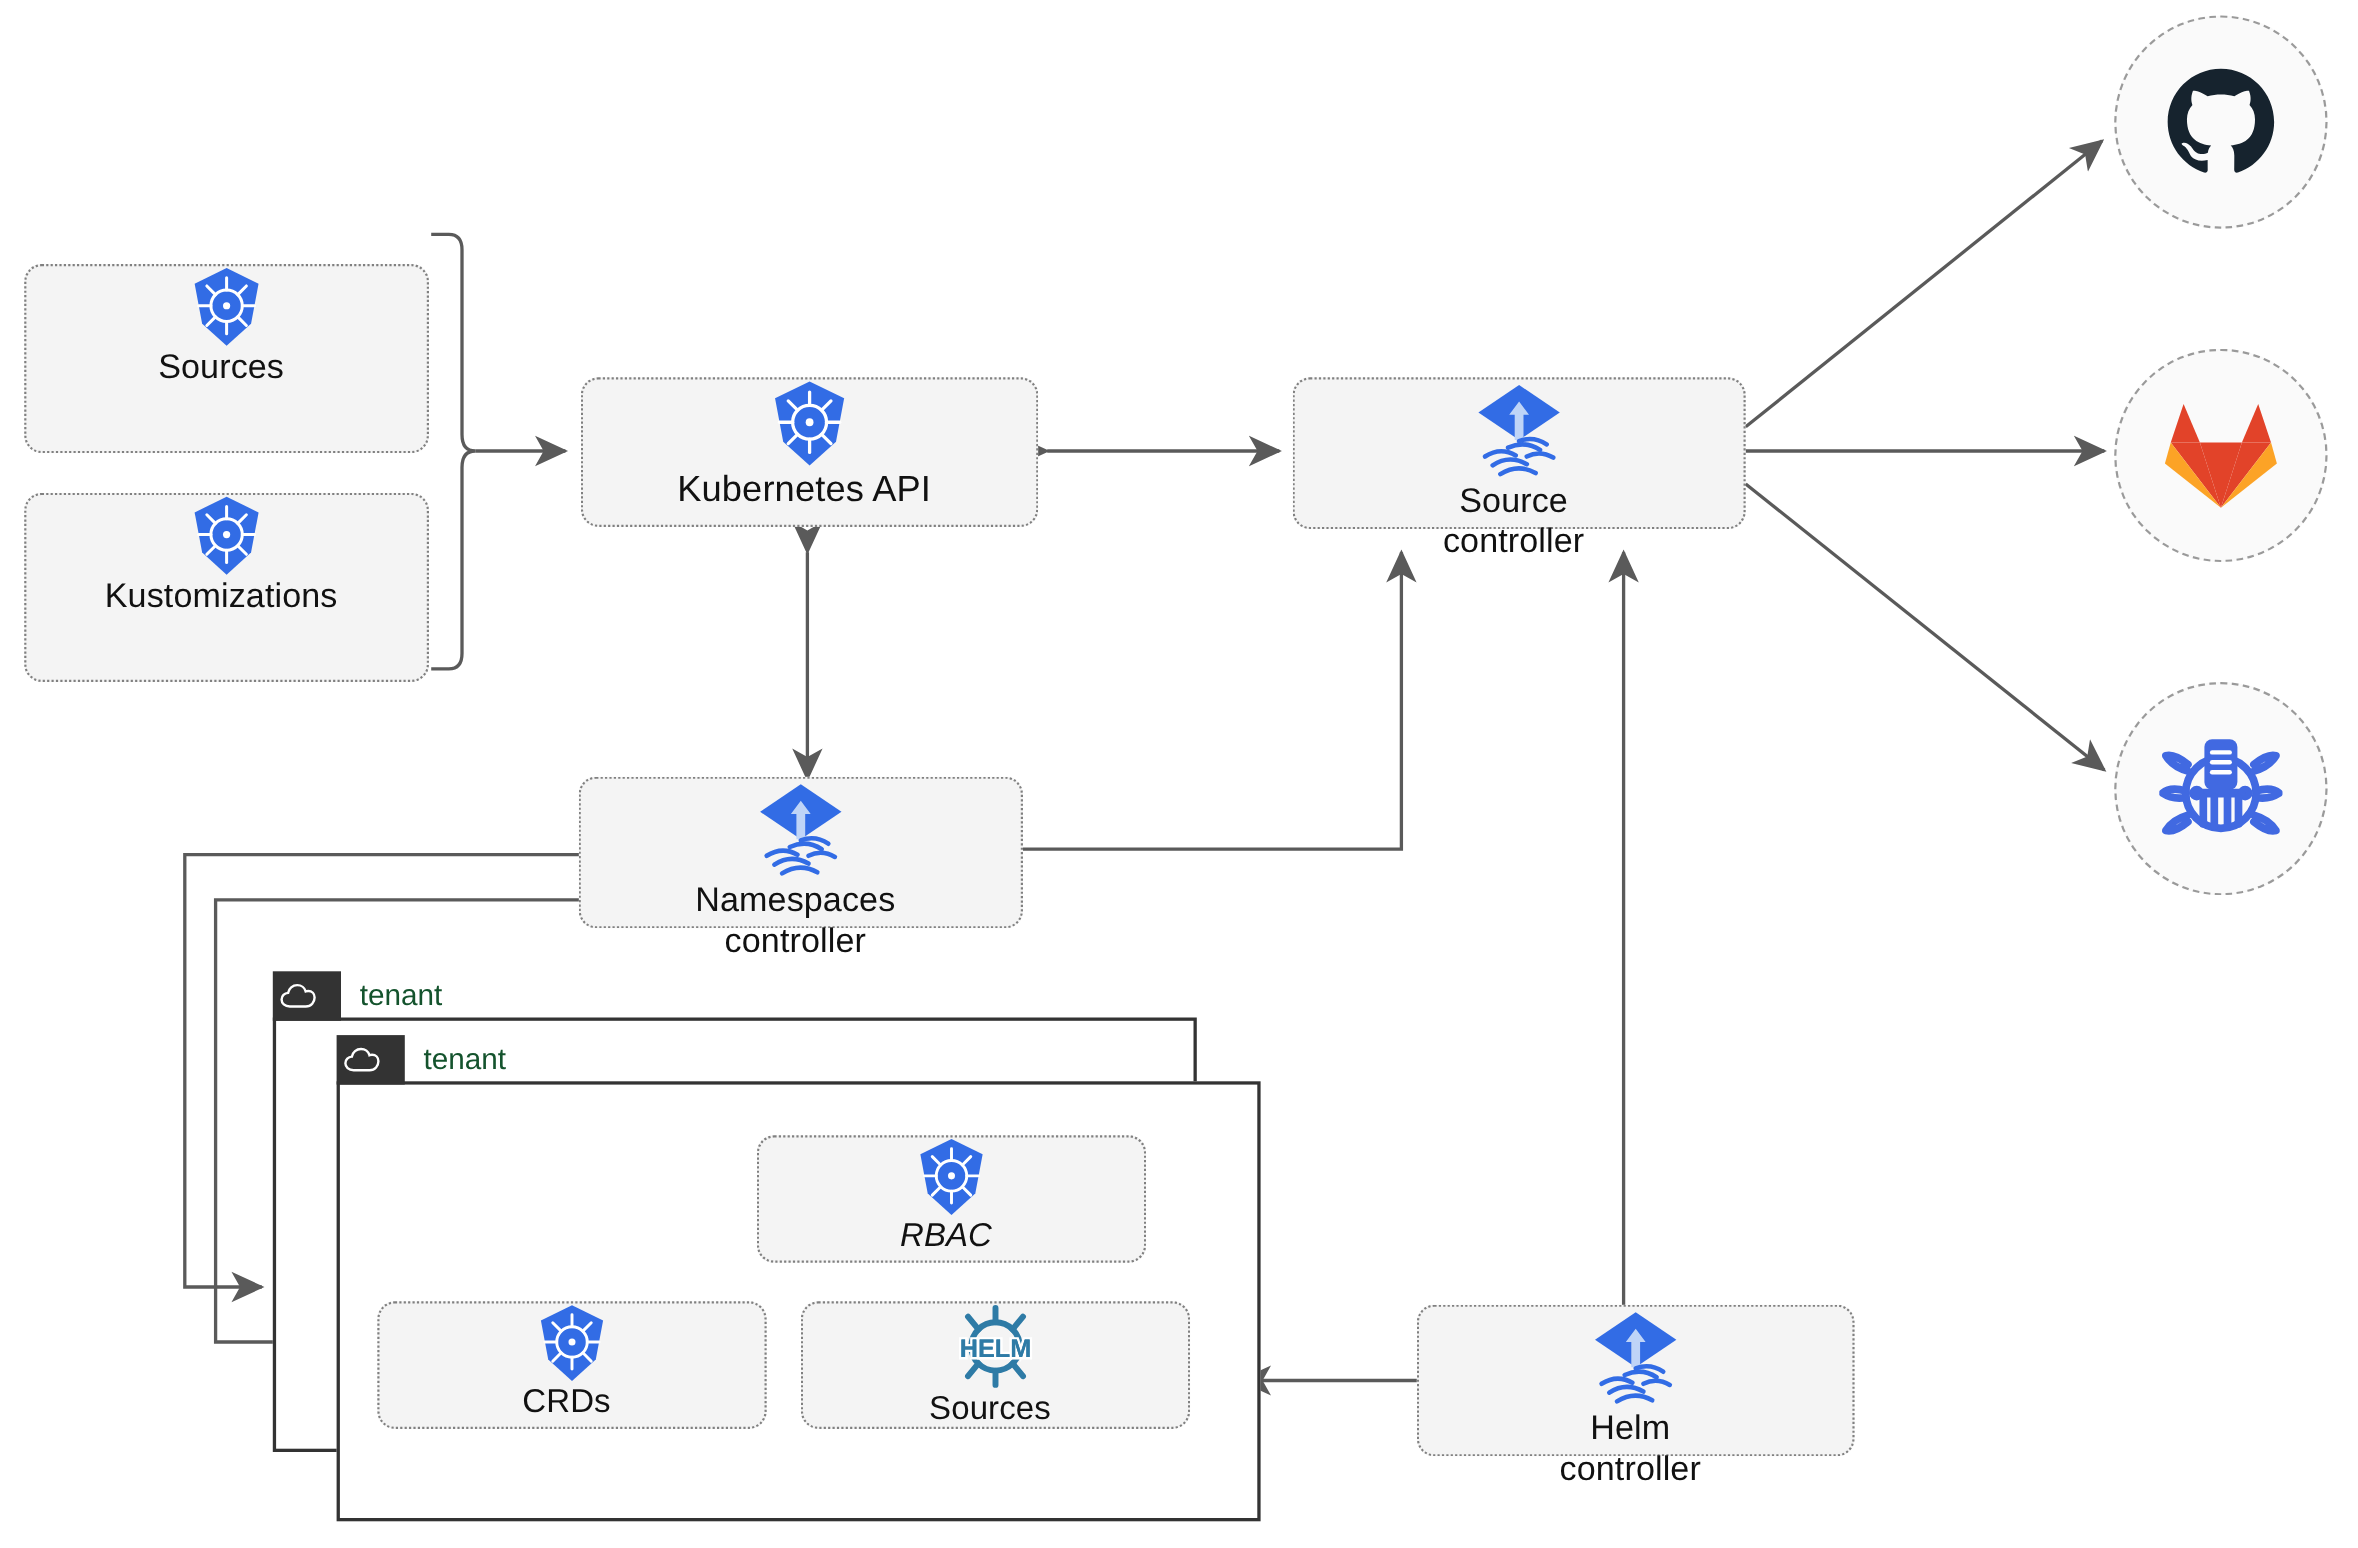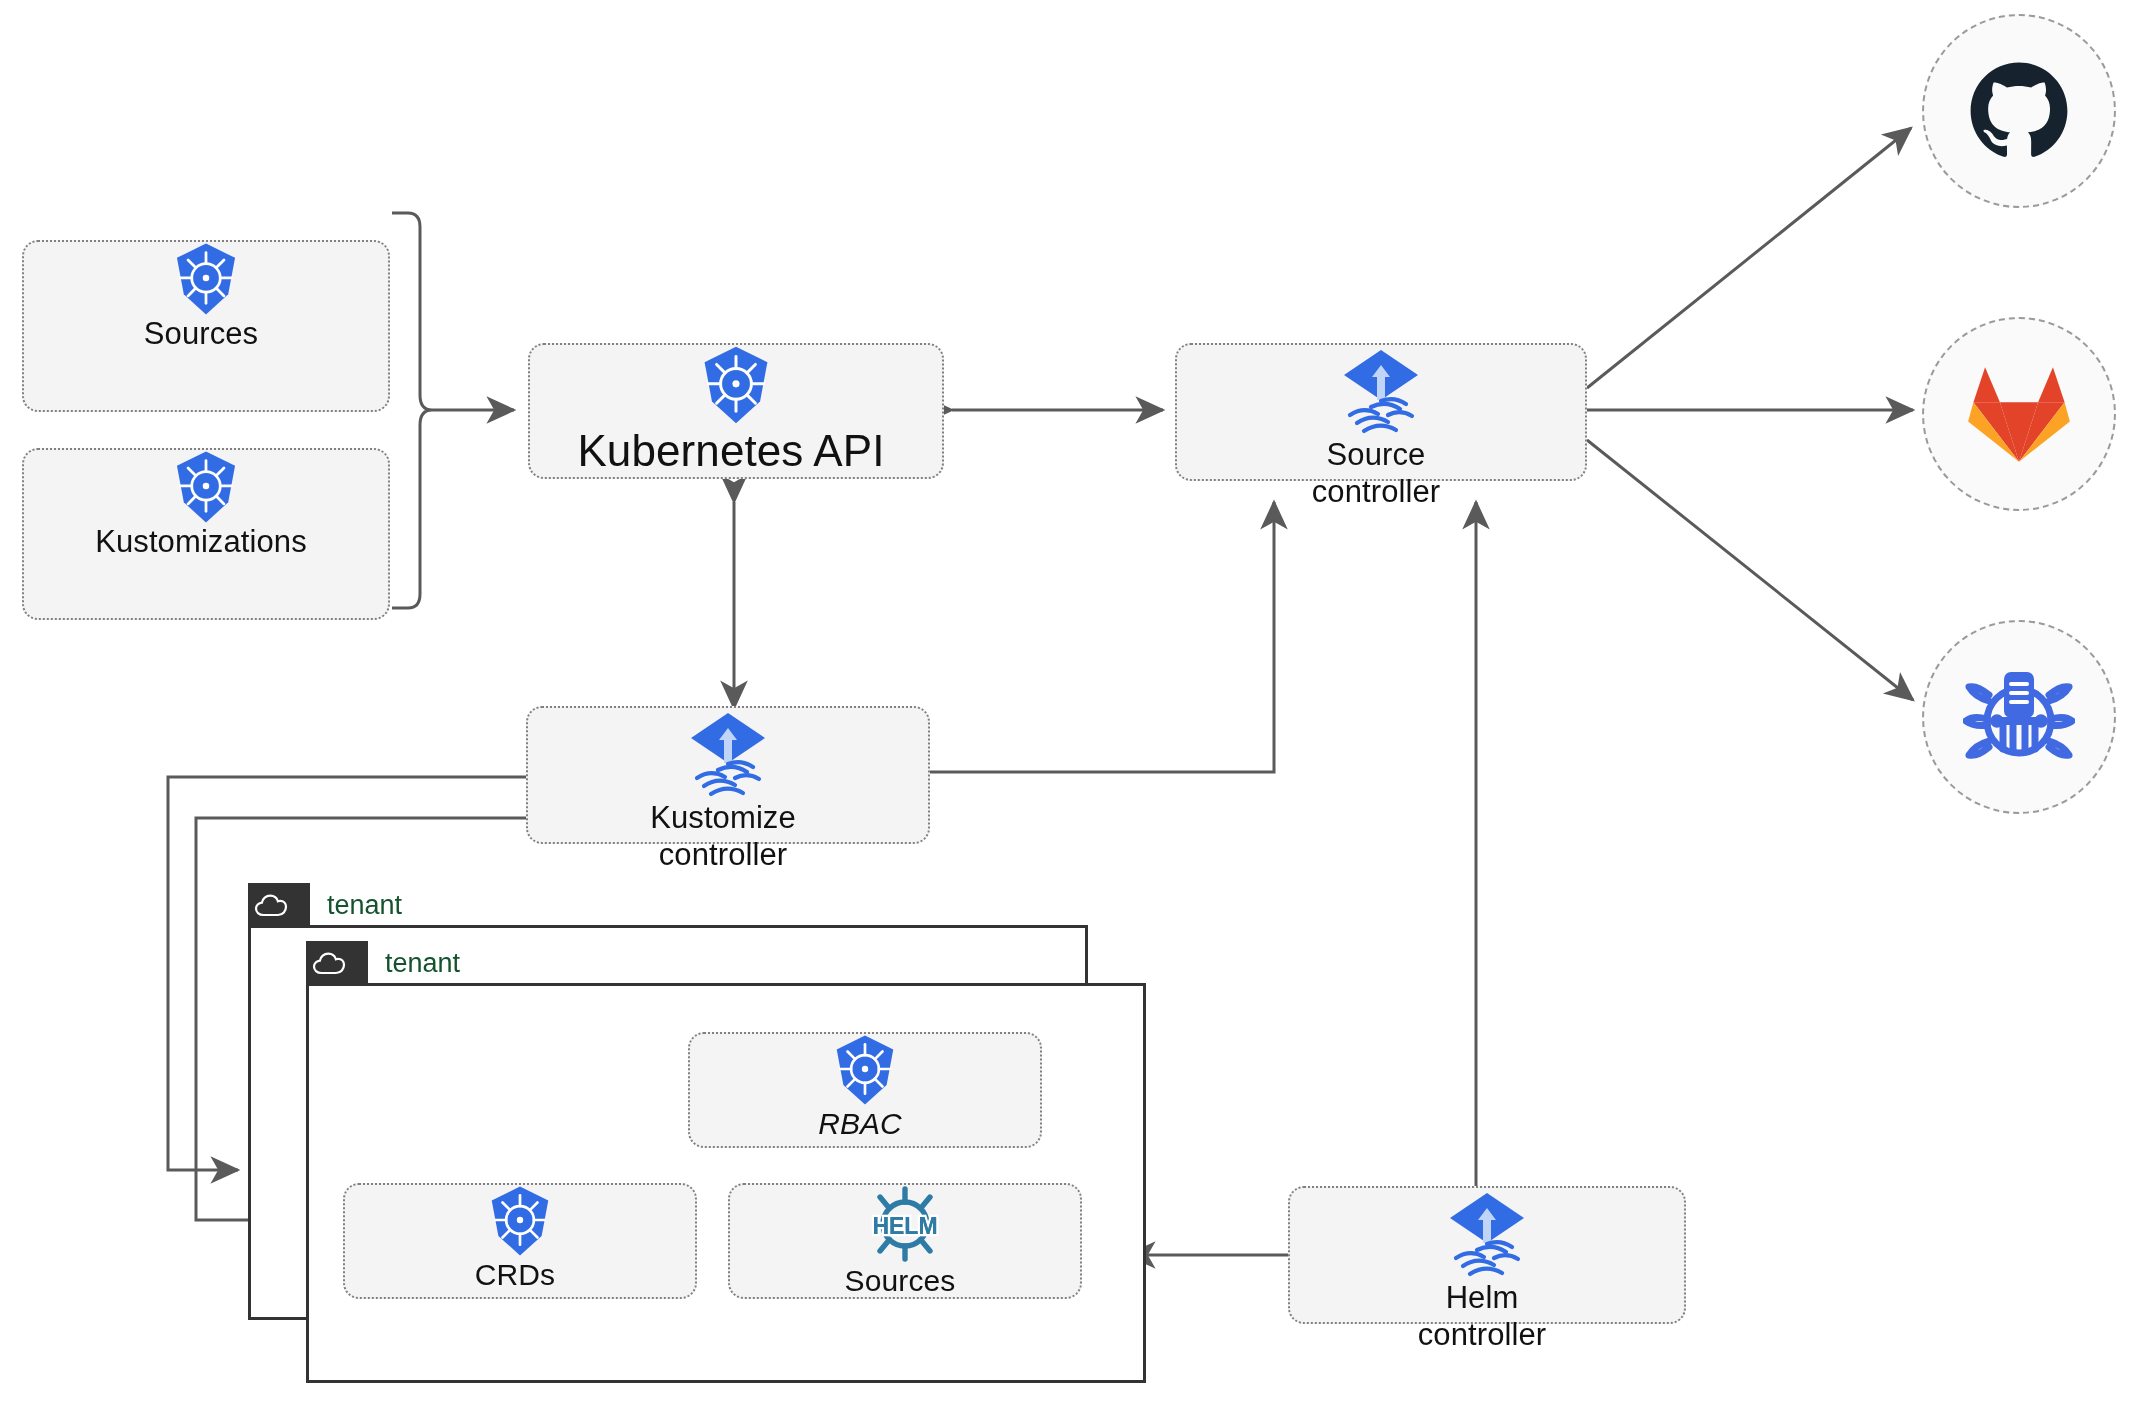--- a/index.html
+++ b/index.html
@@ -178,21 +178,21 @@
             <path d="M32 47.5 L32 58"></path>
           <path d="M18.5 34 L8 34"></path>
             <path d="M45.5 34 L56 34"></path>
           <path d="M22.4 24.4 L15 17"></path>
             <path d="M41.6 43.6 L49 51"></path>
           <path d="M41.6 24.4 L49 17"></path>
             <path d="M22.4 43.6 L15 51"></path>
         </g>
       </svg>
     </span>
-    <span class="lbl" style="font-size:44px;">Kubernetes API</span>
+    <span class="lbl" style="font-size:33px;">Kubernetes API</span>
   </div>
 
   <div class="card" style="left:1175px;top:343px;width:412px;height:138px;">
     <span class="ico" style="width:122px;">
       <svg width="86" height="92" viewBox="0 0 86 92">
         <path d="M43 5 L80 30 L43 55 L6 30 Z" fill="#326CE5"></path>
         <path d="M43 20 L52 32 L47 32 L47 55 L39 55 L39 32 L34 32 Z" fill="#BFD4F7"></path>
         <g stroke="#326CE5" stroke-width="4.2" fill="none" stroke-linecap="round">
           <path d="M12 70 Q26 61 40 69"></path>
           <path d="M19 78 Q34 68 50 77"></path>
@@ -215,21 +215,21 @@
         <g stroke="#326CE5" stroke-width="4.2" fill="none" stroke-linecap="round">
           <path d="M12 70 Q26 61 40 69"></path>
           <path d="M19 78 Q34 68 50 77"></path>
           <path d="M26 86 Q42 76 58 85"></path>
           <path d="M33 62 Q48 55 62 64"></path>
           <path d="M43 56 Q56 51 68 59"></path>
           <path d="M50 70 Q62 64 74 71"></path>
         </g>
       </svg>
     </span>
-    <span class="lbl">Kustomize
+    <span class="lbl">Namespaces
 controller</span>
   </div>
 
   <div class="card" style="left:1288px;top:1186px;width:398px;height:138px;">
     <span class="ico" style="width:122px;">
       <svg width="86" height="92" viewBox="0 0 86 92">
         <path d="M43 5 L80 30 L43 55 L6 30 Z" fill="#326CE5"></path>
         <path d="M43 20 L52 32 L47 32 L47 55 L39 55 L39 32 L34 32 Z" fill="#BFD4F7"></path>
         <g stroke="#326CE5" stroke-width="4.2" fill="none" stroke-linecap="round">
           <path d="M12 70 Q26 61 40 69"></path>

